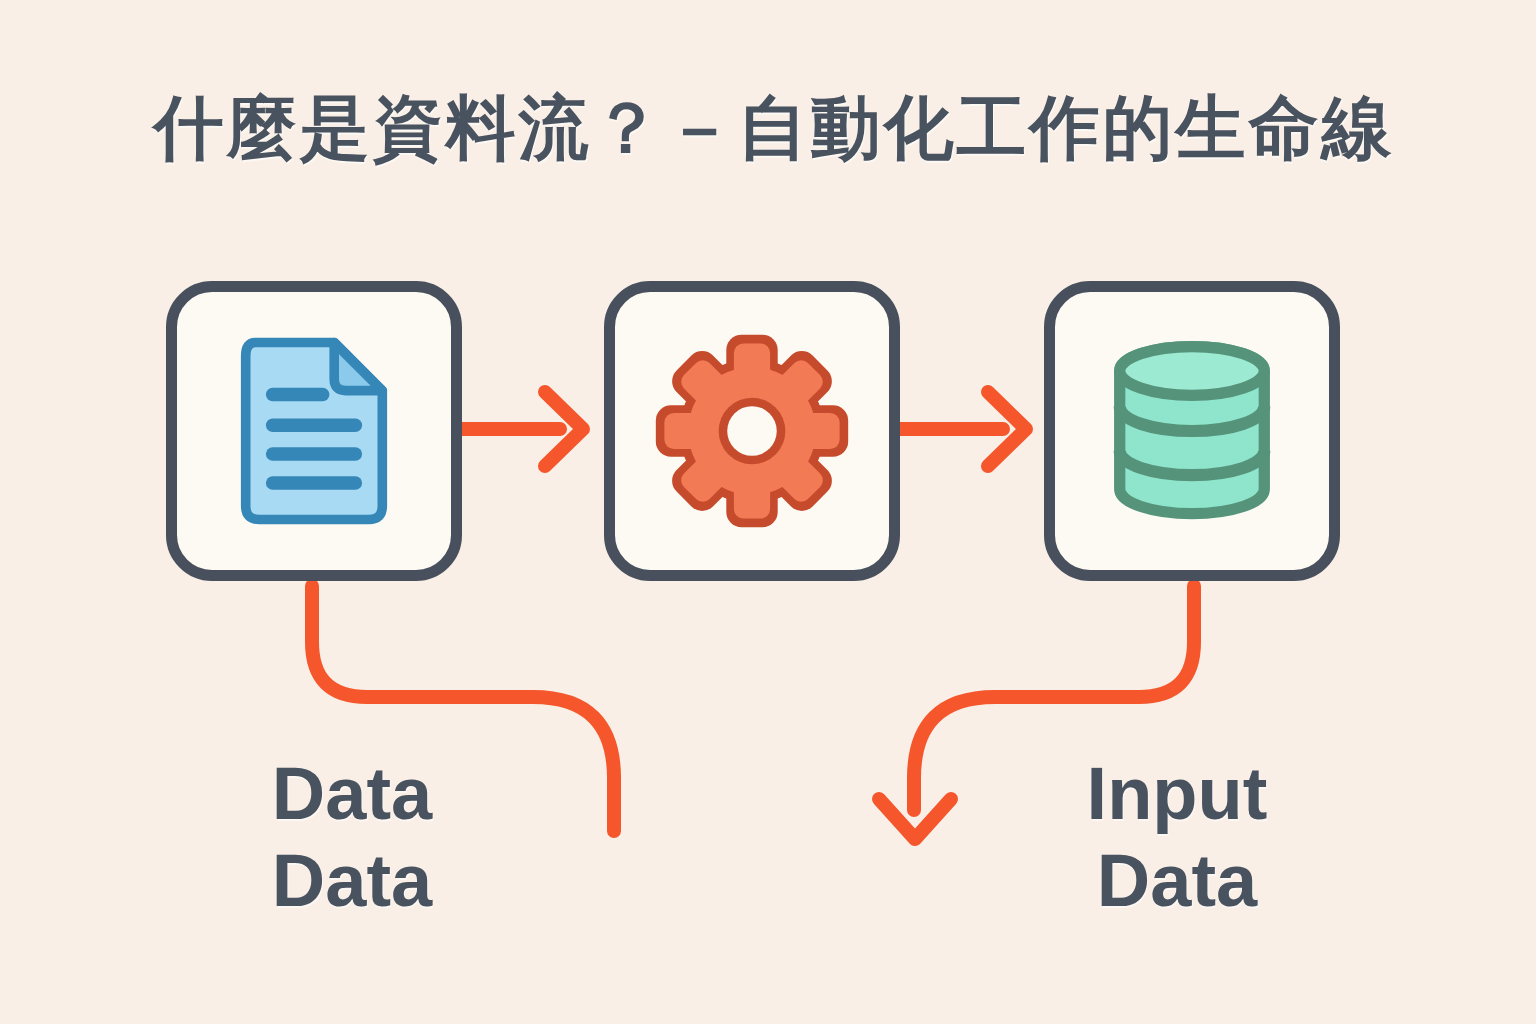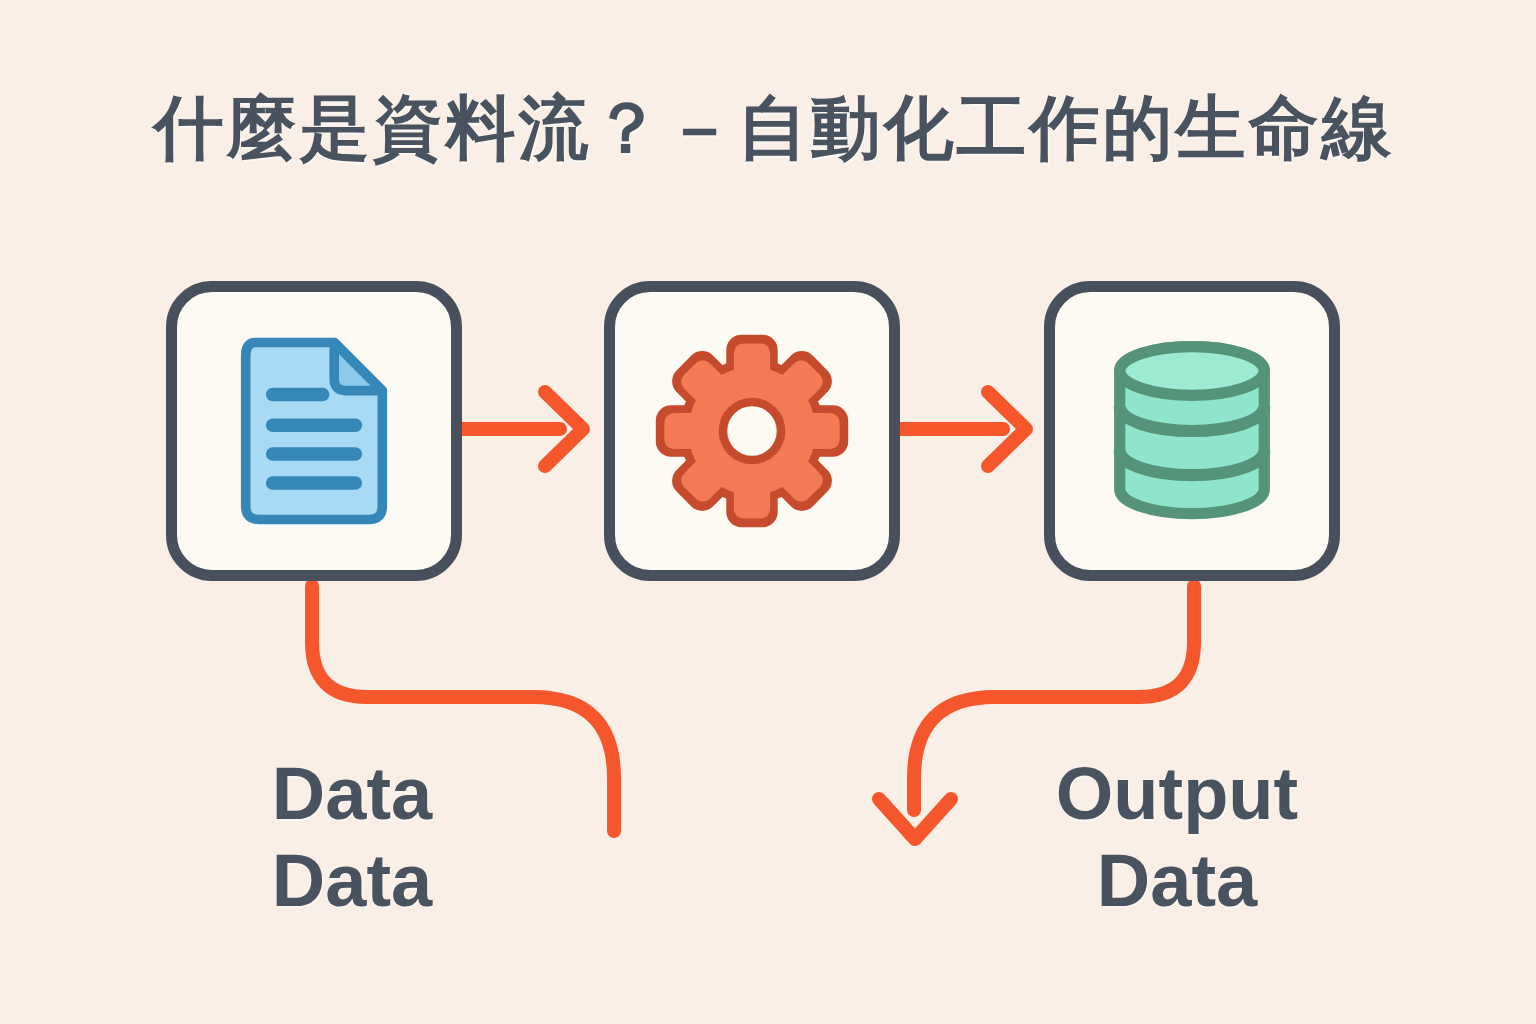--- a/index.html
+++ b/index.html
@@ -146,15 +146,15 @@
     <path class="db-band" d="M 8 119 A 77 26 0 0 0 162 119"></path>
   </svg>
 </div>
 
 <div class="flow-label flow-label-input">
   <div>Data</div>
   <div>Data</div>
 </div>
 
 <div class="flow-label flow-label-output">
-  <div>Output</div>
+  <div>Input</div>
   <div>Data</div>
 </div>
 
 </body></html>

